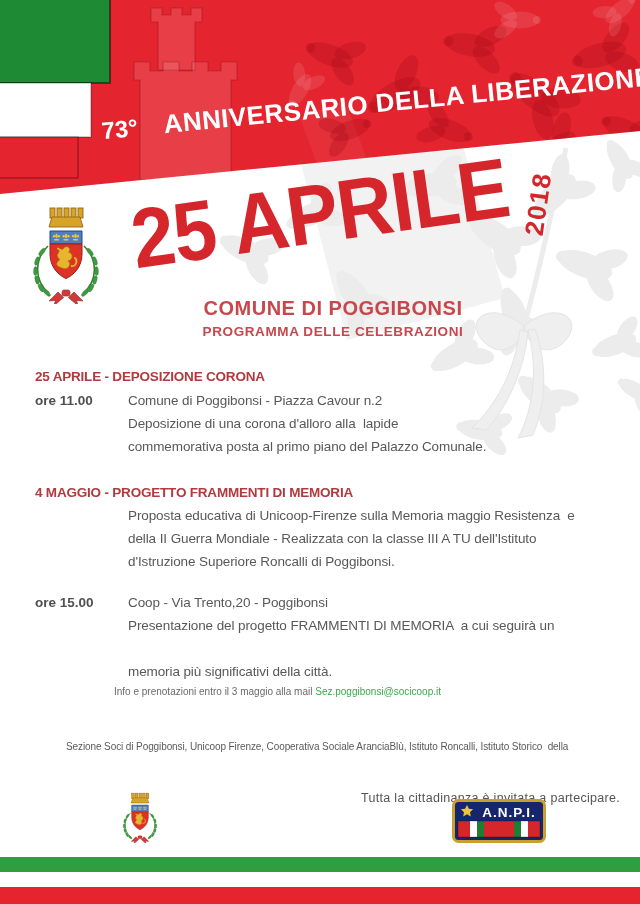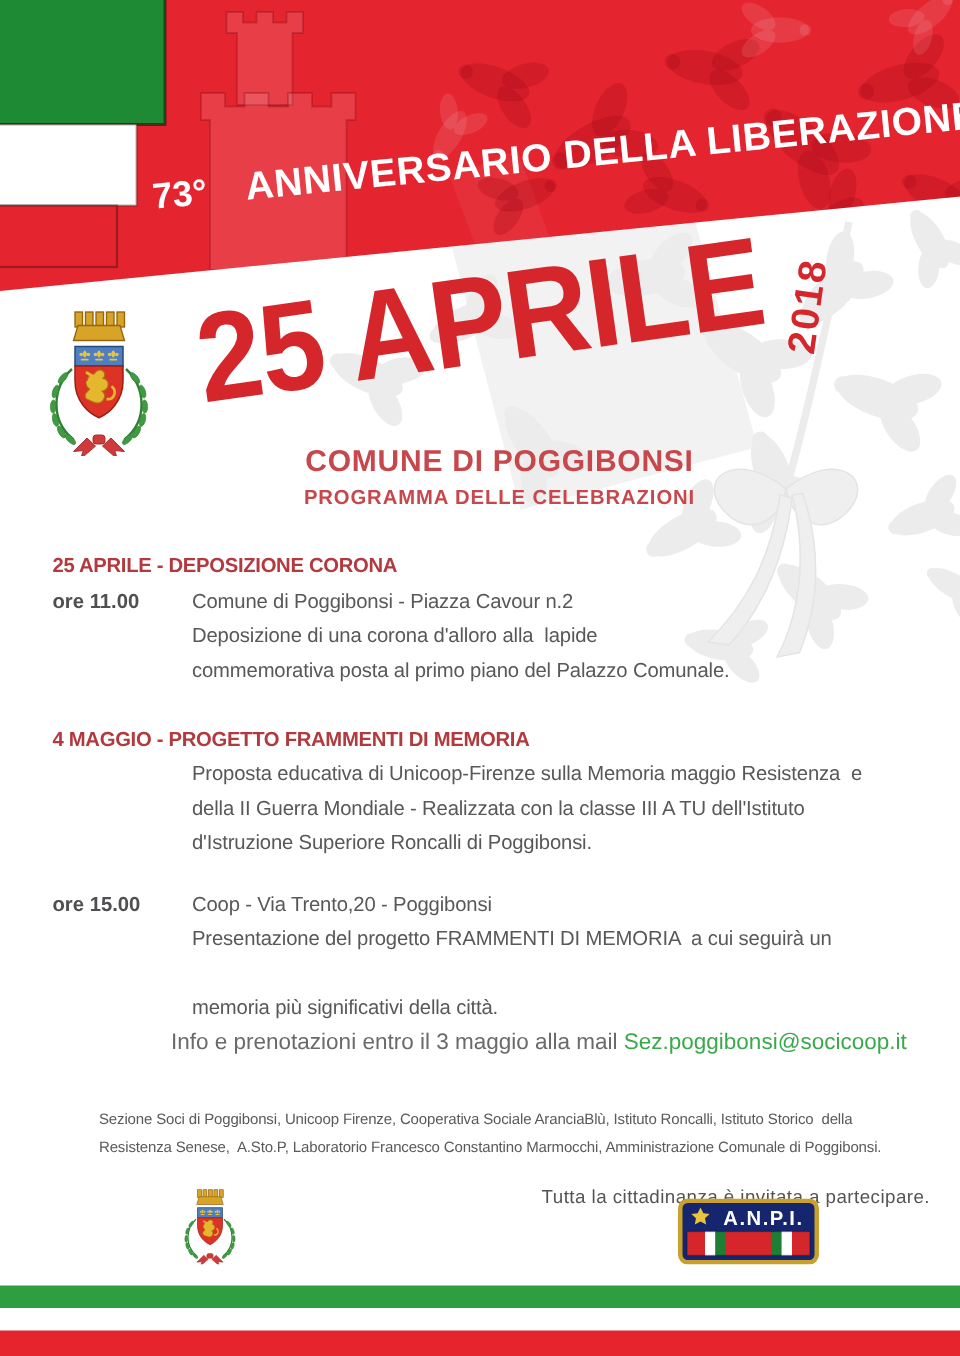--- a/index.html
+++ b/index.html
@@ -17,21 +17,21 @@
   .hero-year{left:496px;top:190px;width:84px;height:28px;text-align:center;font-size:26px;
              font-weight:bold;letter-spacing:1.5px;color:#d5262c;transform:rotate(-82deg);
              line-height:28px;}
   .muni{left:26px;width:614px;text-align:center;color:#c7484c;font-weight:bold;white-space:pre;}
   .muni-name{top:297px;font-size:20px;letter-spacing:0.5px;}
   .muni-sub{top:324px;font-size:13.5px;letter-spacing:0.6px;}
   .sec-heading{left:35px;font-size:13.5px;font-weight:bold;color:#b23a3e;
                letter-spacing:-0.2px;white-space:pre;text-align:right;}
   .time-label{left:35px;font-size:13.5px;font-weight:bold;color:#4f4f51;white-space:pre;}
   .body-line{left:114px;font-size:13.5px;color:#58585a;letter-spacing:-0.1px;white-space:pre;margin-left:14px;}
-  .info-line{left:114px;top:686px;font-size:15px;color:#6a6a6c;white-space:pre;}
+  .info-line{left:114px;top:686px;font-size:10px;color:#6a6a6c;white-space:pre;}
   .info-line a{color:#3aa94b;text-decoration:none;}
   .prom-heading{left:35px;top:723px;font-size:12px;color:#cb3036;white-space:pre;}
   .prom-line{left:35px;font-size:10px;color:#5a5a5c;letter-spacing:-0.1px;white-space:pre;margin-left:31px;}
   .invitation{left:0;top:791px;width:620px;text-align:right;font-size:12.5px;
               letter-spacing:0.3px;color:#545456;white-space:pre;}
   .stripe{left:0;width:640px;}
   .stripe-green{top:857px;height:15px;background:#2f9e41;}
   .stripe-white{top:872px;height:15px;background:#ffffff;}
   .stripe-red{top:887px;height:17px;background:#e6242e;}
 </style>
@@ -202,21 +202,20 @@
   <div class="abs body-line" style="top:554px">d'Istruzione Superiore Roncalli di Poggibonsi.</div>
 
   <div class="abs time-label" style="top:595px">ore 15.00</div>
   <div class="abs body-line" style="top:595px">Coop - Via Trento,20 - Poggibonsi</div>
   <div class="abs body-line" style="top:618px">Presentazione del progetto FRAMMENTI DI MEMORIA  a cui seguirà un</div>
   <div class="abs body-line" style="top:664px">memoria più significativi della città.</div>
 
   <div class="abs info-line"><span>Info e prenotazioni entro il 3 maggio alla mail </span><a href="#">Sez.poggibonsi@socicoop.it</a></div>
 
   <div class="abs prom-line" style="top:741px">Sezione Soci di Poggibonsi, Unicoop Firenze, Cooperativa Sociale AranciaBlù, Istituto Roncalli, Istituto Storico  della</div>
-  <div class="abs prom-line" style="top:760px">Resistenza Senese,  A.Sto.P, Laboratorio Francesco Constantino Marmocchi, Amministrazione Comunale di Poggibonsi.</div>
 
   <svg class="abs" style="left:117px;top:789px;" width="46" height="54" viewBox="0 0 88 104">
     <use href="#coa"></use>
   </svg>
   <div class="abs invitation">Tutta la cittadinanza è invitata a partecipare.</div>
 
   <svg class="abs" style="left:452px;top:799px;" width="94" height="44" viewBox="0 0 94 44">
     <rect x="1.5" y="1.5" width="91" height="41" rx="5" fill="#15266e" stroke="#c9a02d" stroke-width="3"></rect>
     <polygon fill="#e9c53f" points="15,6 16.9,9.8 21.1,10.3 18,13.2 18.8,17.4 15,15.3 11.2,17.4 12,13.2 8.9,10.3 13.1,9.8"></polygon>
     <text x="57" y="17.5" text-anchor="middle" font-size="13.5" font-weight="bold" fill="#ffffff" letter-spacing="1" font-family="Liberation Sans, sans-serif">A.N.P.I.</text>

